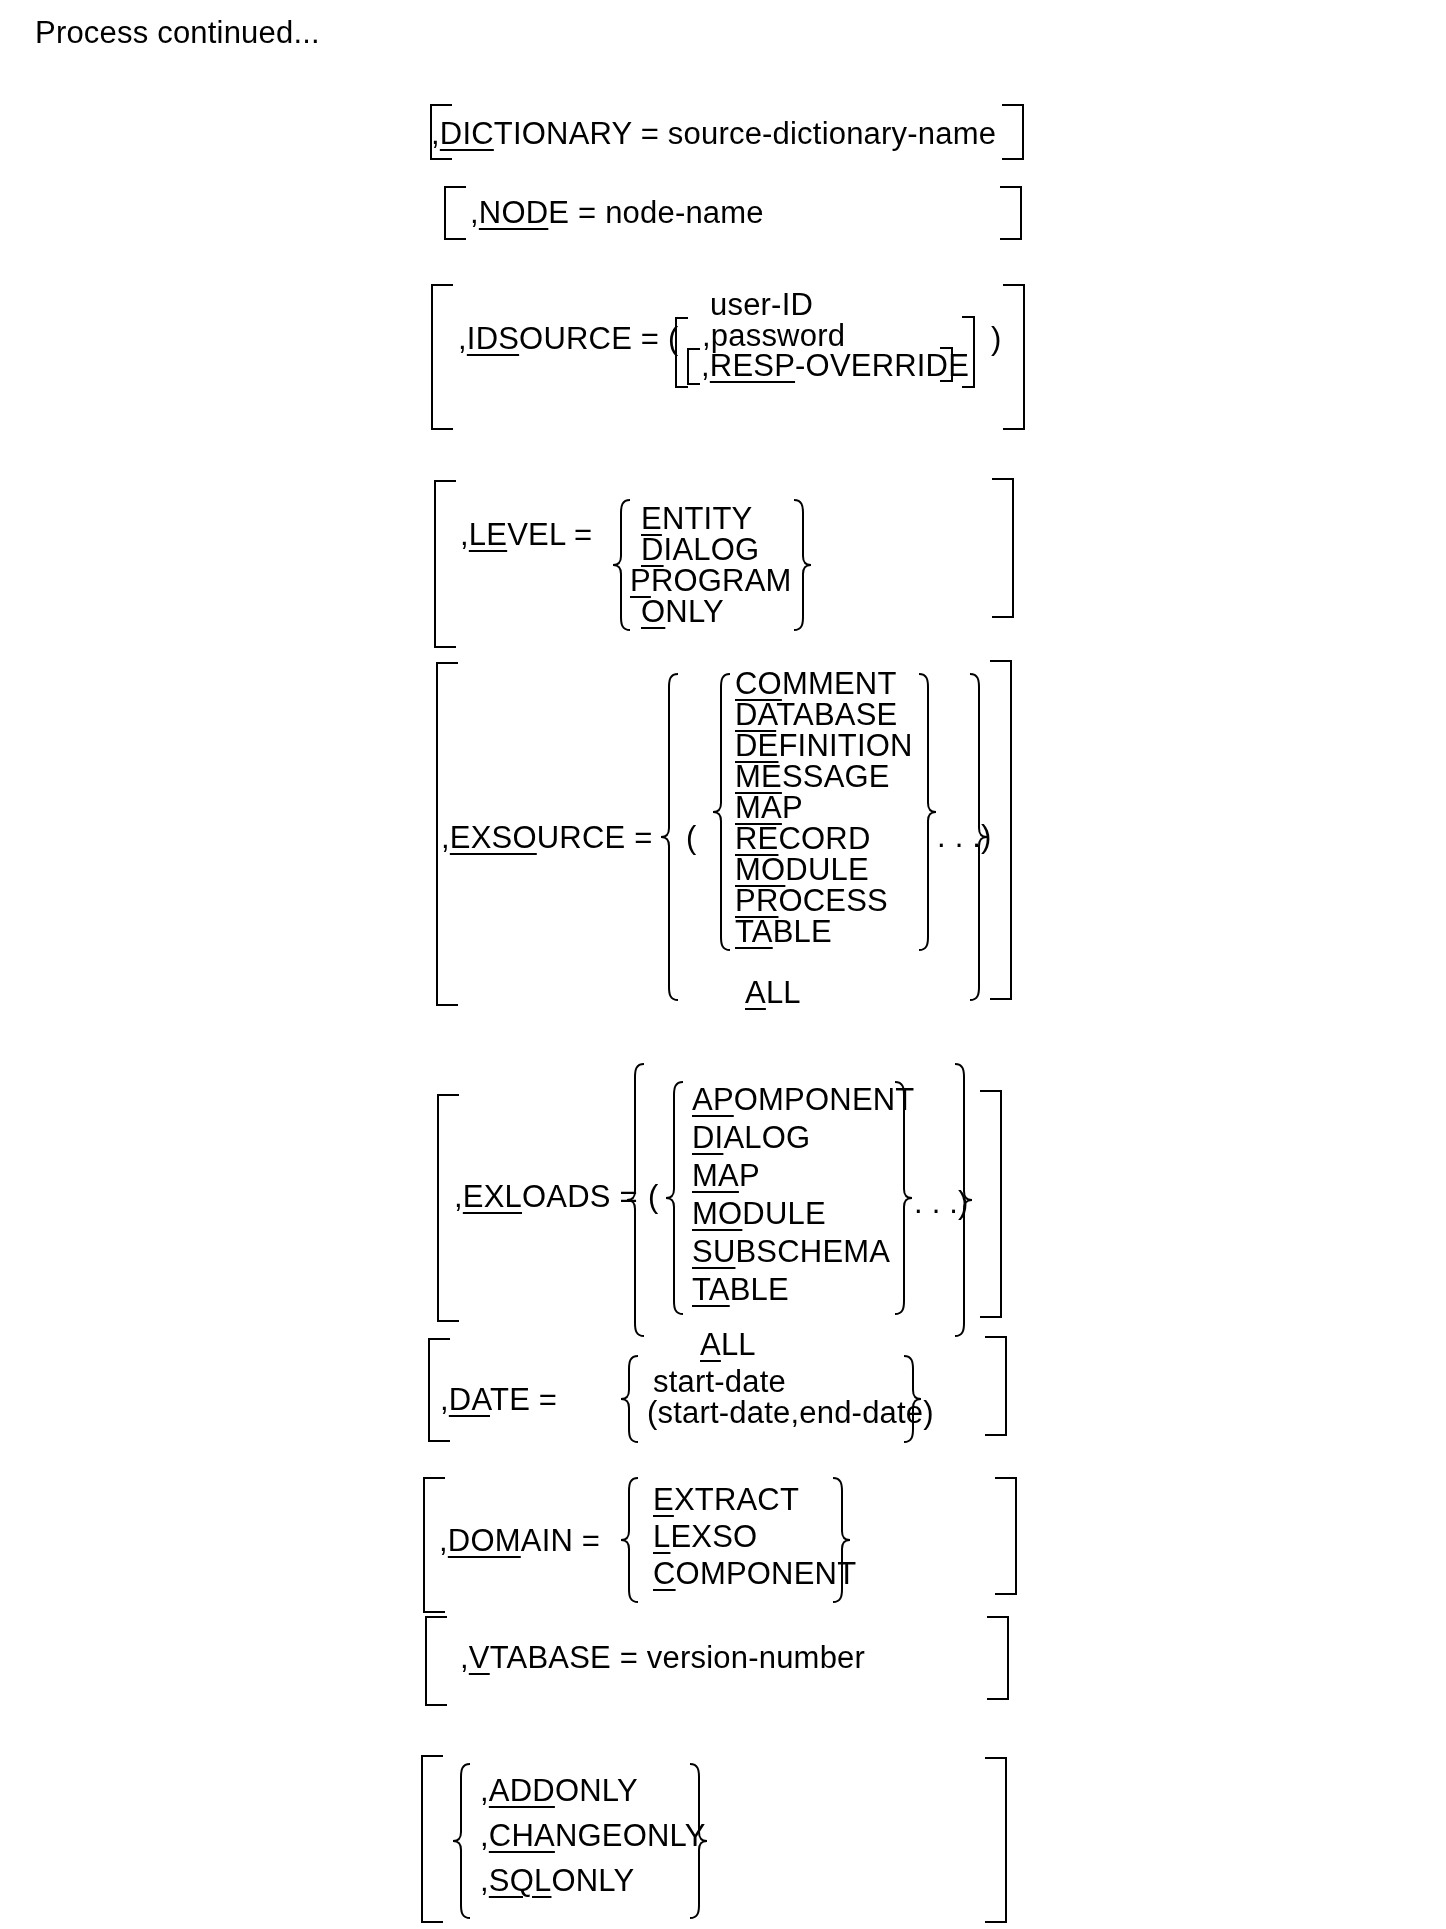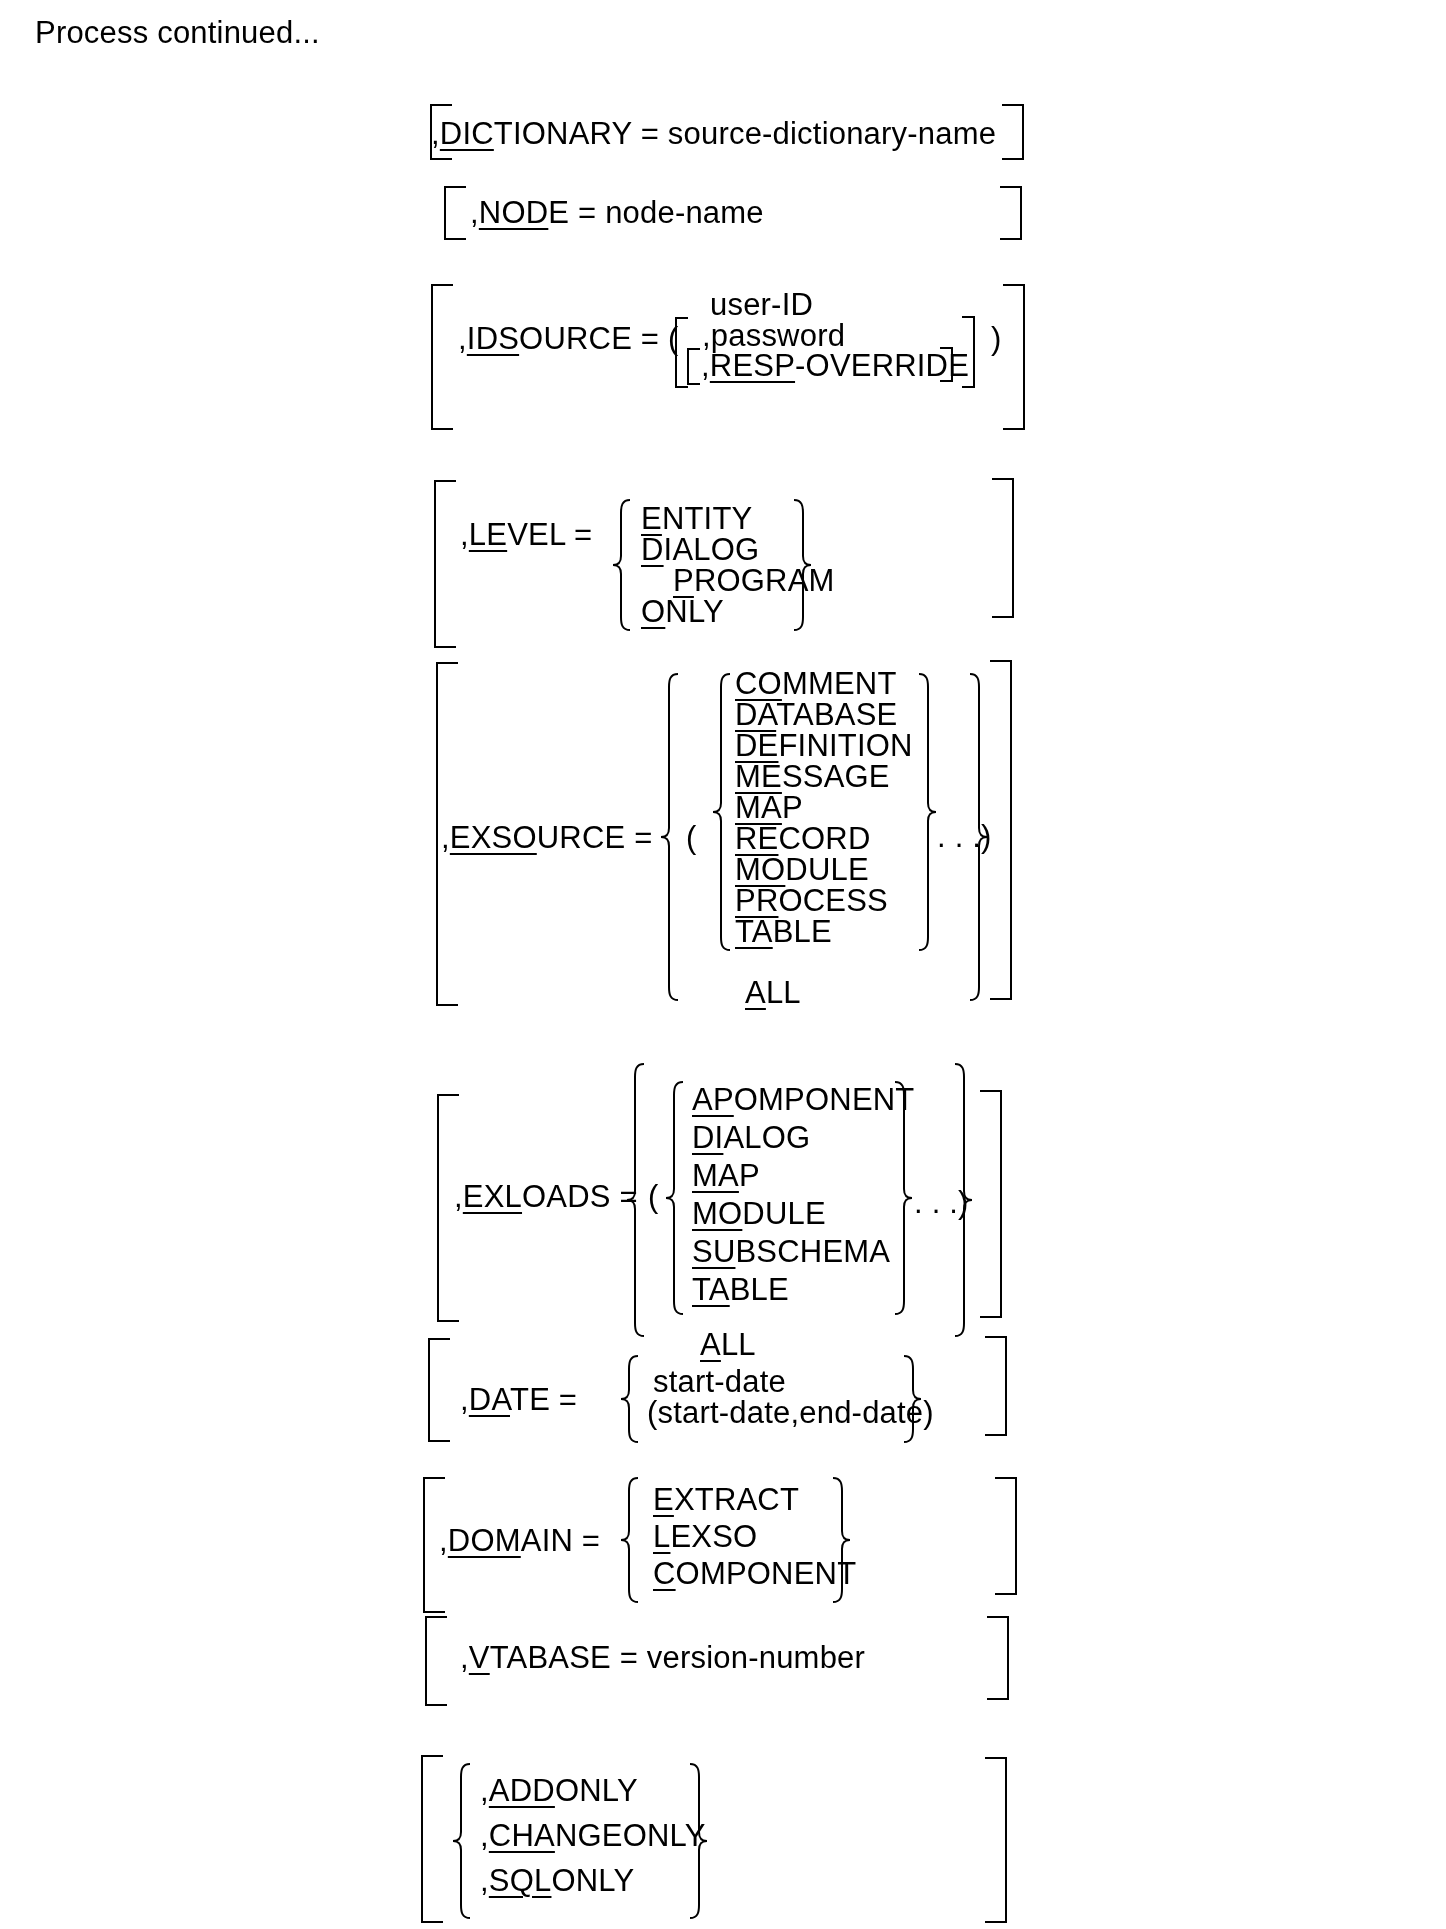--- a/index.html
+++ b/index.html
@@ -41,21 +41,21 @@
   <span class="t" style="left:991px;top:326px">)</span>
   <div class="brk r" style="left:1003px;top:284px;height:146px"></div>
 
   <div class="brk l" style="left:434px;top:480px;height:168px"></div>
   <span class="t" style="left:460px;top:522px"><span>,</span><span class="u">LE</span><span>VEL =</span></span>
   <div class="brace" style="left:608px;top:498px;height:134px"><svg width="26" height="134" viewBox="0 0 26 134">
         <path d="M22,2 C14,2 13,8 13,15 L13,58 C13,64 11,67 5,67 C11,67 13,70 13,76 L13,119 C13,126 14,132 22,132" fill="none" stroke="#000" stroke-width="2"></path>
       </svg></div>
   <span class="t" style="left:641px;top:506px"><span class="u">E</span><span>NTITY</span></span>
   <span class="t" style="left:641px;top:537px"><span class="u">D</span><span>IALOG</span></span>
-  <span class="t" style="left:673px;top:568px"><span class="u">P</span><span>ROGRAM</span></span>
+  <span class="t" style="left:630px;top:568px"><span class="u">P</span><span>ROGRAM</span></span>
   <span class="t" style="left:641px;top:599px"><span class="u">O</span><span>NLY</span></span>
   <div class="brace" style="left:790px;top:498px;height:134px"><svg width="26" height="134" viewBox="0 0 26 134" style="transform:scaleX(-1)">
         <path d="M22,2 C14,2 13,8 13,15 L13,58 C13,64 11,67 5,67 C11,67 13,70 13,76 L13,119 C13,126 14,132 22,132" fill="none" stroke="#000" stroke-width="2"></path>
       </svg></div>
   <div class="brk r" style="left:992px;top:478px;height:140px"></div>
 
   <div class="brk l" style="left:436px;top:662px;height:344px"></div>
   <span class="t" style="left:441px;top:825px"><span>,</span><span class="u">EXSO</span><span>URCE =</span></span>
   <div class="brace" style="left:656px;top:672px;height:330px"><svg width="26" height="330" viewBox="0 0 26 330">
         <path d="M22,2 C14,2 13,8 13,15 L13,156 C13,162 11,165 5,165 C11,165 13,168 13,174 L13,315 C13,322 14,328 22,328" fill="none" stroke="#000" stroke-width="2"></path>
@@ -102,21 +102,21 @@
         <path d="M22,2 C14,2 13,8 13,15 L13,109 C13,115 11,118 5,118 C11,118 13,121 13,127 L13,221 C13,228 14,234 22,234" fill="none" stroke="#000" stroke-width="2"></path>
       </svg></div>
   <span class="t" style="left:914px;top:1190px">. . .)</span>
   <div class="brace" style="left:951px;top:1062px;height:276px"><svg width="26" height="276" viewBox="0 0 26 276" style="transform:scaleX(-1)">
         <path d="M22,2 C14,2 13,8 13,15 L13,129 C13,135 11,138 5,138 C11,138 13,141 13,147 L13,261 C13,268 14,274 22,274" fill="none" stroke="#000" stroke-width="2"></path>
       </svg></div>
   <div class="brk r" style="left:980px;top:1090px;height:228px"></div>
   <span class="t" style="left:700px;top:1332px"><span class="u">A</span><span>LL</span></span>
 
   <div class="brk l" style="left:428px;top:1338px;height:104px"></div>
-  <span class="t" style="left:460px;top:1387px"><span>,</span><span class="u">DA</span><span>TE =</span></span>
+  <span class="t" style="left:440px;top:1387px"><span>,</span><span class="u">DA</span><span>TE =</span></span>
   <div class="brace" style="left:616px;top:1354px;height:90px"><svg width="26" height="90" viewBox="0 0 26 90">
         <path d="M22,2 C14,2 13,8 13,15 L13,36 C13,42 11,45 5,45 C11,45 13,48 13,54 L13,75 C13,82 14,88 22,88" fill="none" stroke="#000" stroke-width="2"></path>
       </svg></div>
   <span class="t" style="left:653px;top:1369px">start-date</span>
   <span class="t" style="left:647px;top:1400px">(start-date,end-date)</span>
   <div class="brace" style="left:900px;top:1354px;height:90px"><svg width="26" height="90" viewBox="0 0 26 90" style="transform:scaleX(-1)">
         <path d="M22,2 C14,2 13,8 13,15 L13,36 C13,42 11,45 5,45 C11,45 13,48 13,54 L13,75 C13,82 14,88 22,88" fill="none" stroke="#000" stroke-width="2"></path>
       </svg></div>
   <div class="brk r" style="left:985px;top:1336px;height:100px"></div>
 

